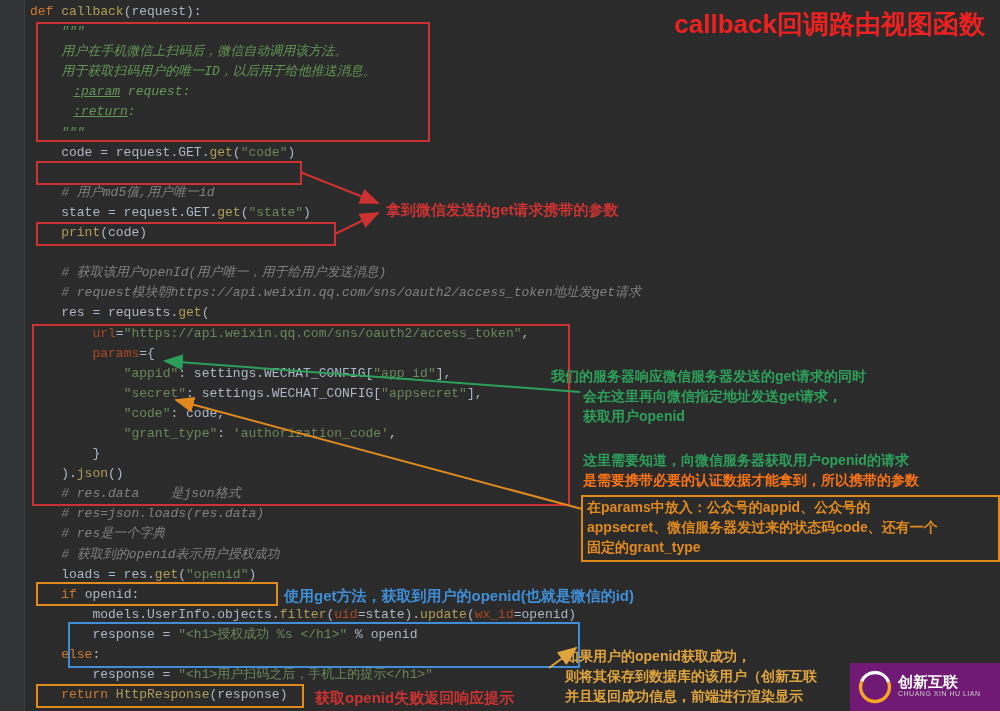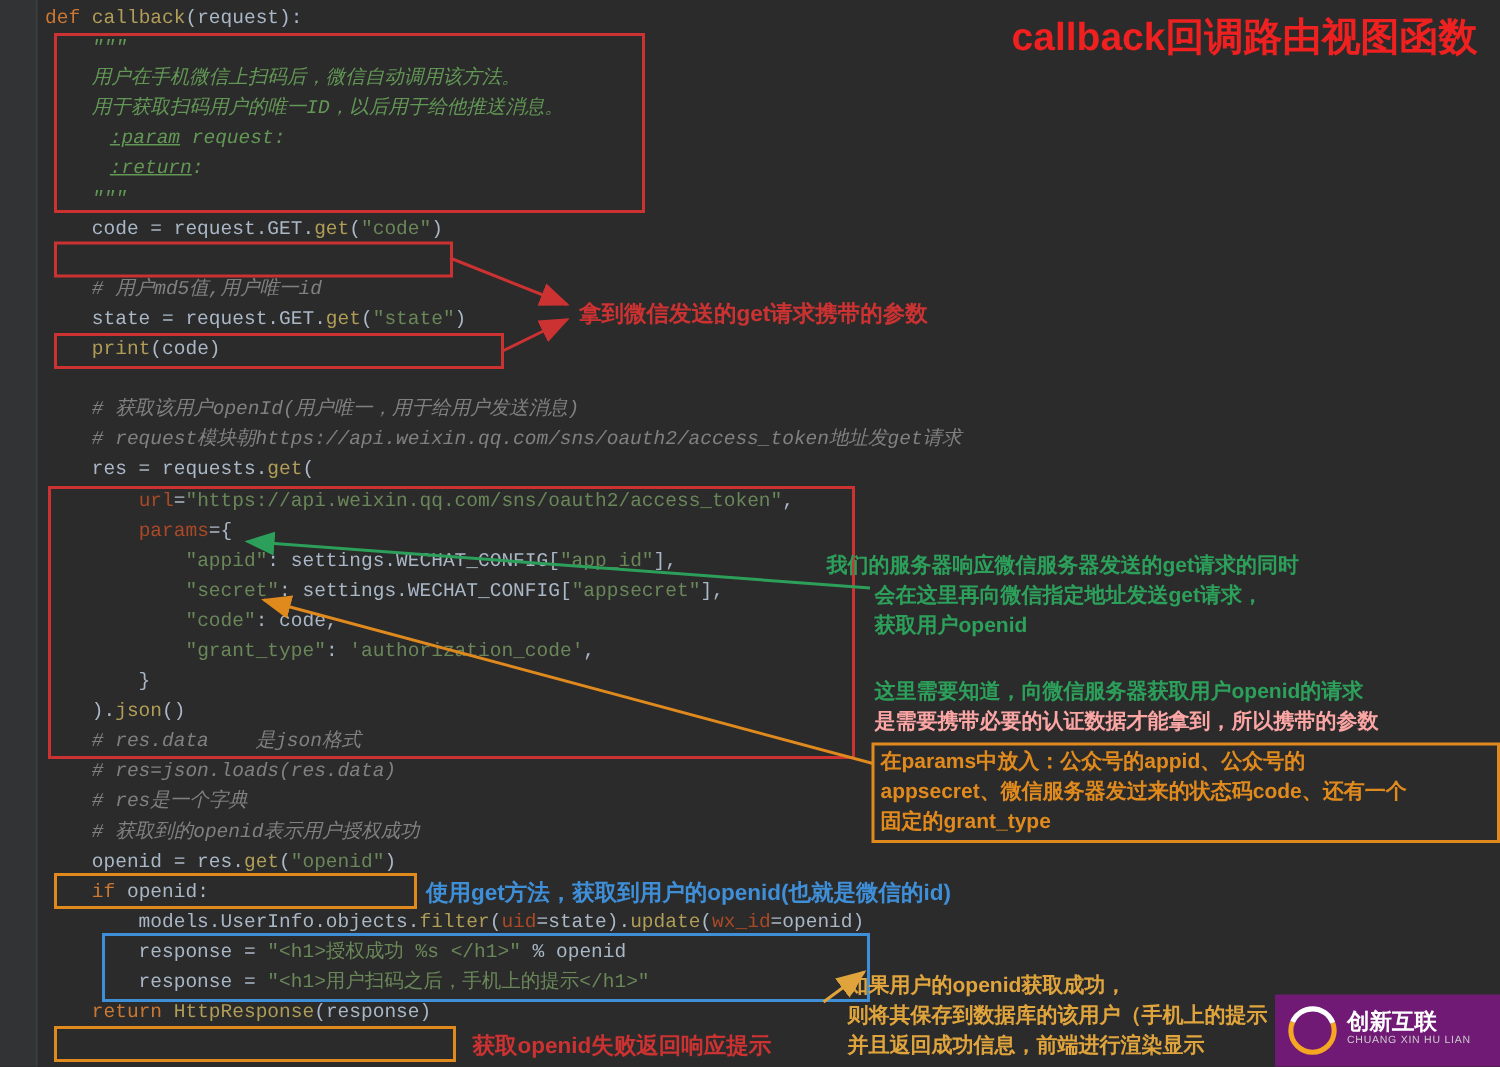--- a/index.html
+++ b/index.html
@@ -113,24 +113,25 @@
   <div class="line"><span>            </span><span class="str">"appid"</span><span>: settings.WECHAT_CONFIG[</span><span class="str">"app_id"</span><span>],</span></div>
   <div class="line"><span>            </span><span class="str">"secret"</span><span>: settings.WECHAT_CONFIG[</span><span class="str">"appsecret"</span><span>],</span></div>
   <div class="line"><span>            </span><span class="str">"code"</span><span>: code,</span></div>
   <div class="line"><span>            </span><span class="str">"grant_type"</span><span>: </span><span class="str">'authorization_code'</span><span>,</span></div>
   <div class="line">        }</div>
   <div class="line"><span>    ).</span><span class="fn">json</span><span>()</span></div>
   <div class="line cmt">    # res.data    是json格式</div>
   <div class="line cmt">    # res=json.loads(res.data)</div>
   <div class="line cmt">    # res是一个字典</div>
   <div class="line cmt">    # 获取到的openid表示用户授权成功</div>
-  <div class="line"><span>    openid = res.</span><span class="fn">get</span><span>(</span><span class="str">"openid"</span><span>)</span></div>
+  <div class="line"><span>    loads = res.</span><span class="fn">get</span><span>(</span><span class="str">"openid"</span><span>)</span></div>
   <div class="line"><span>    </span><span class="kw">if </span><span>openid:</span></div>
   <div class="line"><span>        models.UserInfo.objects.</span><span class="fn">filter</span><span>(</span><span class="param">uid</span><span>=state).</span><span class="fn">update</span><span>(</span><span class="param">wx_id</span><span>=openid)</span></div>
   <div class="line"><span>        response = </span><span class="str">"&lt;h1&gt;授权成功 %s &lt;/h1&gt;" </span><span>% openid</span></div>
+  <div class="line"><span>    </span><span class="kw">else</span><span>:</span></div>
   <div class="line"><span>        response = </span><span class="str">"&lt;h1&gt;用户扫码之后，手机上的提示&lt;/h1&gt;"</span></div>
   <div class="line"><span>    </span><span class="kw">return </span><span class="fn">HttpResponse</span><span>(response)</span></div>
 </div>
 
 <div class="anno title-anno">callback回调路由视图函数</div>
 
 <div class="box r-red" style="left:36px; top:22px;  width:390px; height:116px;"></div>
 <div class="box r-red" style="left:36px; top:161px; width:262px; height:20px;"></div>
 <div class="box r-red" style="left:36px; top:222px; width:296px; height:20px;"></div>
 <div class="box r-red" style="left:32px; top:324px; width:534px; height:178px;"></div>
@@ -161,32 +162,32 @@
   <line x1="549" y1="668" x2="576" y2="648" stroke="#e0a43c" stroke-width="2" marker-end="url(#ah-orange2)"></line>
 </svg>
 
 <div class="anno" style="left:386px; top:198px; color:#cc3232;">拿到微信发送的get请求携带的参数</div>
 
 <div class="anno" style="left:551px; top:366px; color:#2ca05a; font-size:14px;">我们的服务器响应微信服务器发送的get请求的同时</div>
 <div class="anno" style="left:583px; top:386px; color:#2ca05a; font-size:14px;">会在这里再向微信指定地址发送get请求，</div>
 <div class="anno" style="left:583px; top:406px; color:#2ca05a; font-size:14px;">获取用户openid</div>
 
 <div class="anno" style="left:583px; top:450px; color:#2ca05a; font-size:14px;">这里需要知道，向微信服务器获取用户openid的请求</div>
-<div class="anno" style="left:583px; top:470px; color:#fca5a5; font-size:14px;">是需要携带必要的认证数据才能拿到，所以携带的参数</div>
+<div class="anno" style="left:583px; top:470px; color:#f97316; font-size:14px;">是需要携带必要的认证数据才能拿到，所以携带的参数</div>
 
 <div class="anno" style="left:587px; top:497px; color:#e08a1e; font-size:14px;">在params中放入：公众号的appid、公众号的</div>
 <div class="anno" style="left:587px; top:517px; color:#e08a1e; font-size:14px;">appsecret、微信服务器发过来的状态码code、还有一个</div>
 <div class="anno" style="left:587px; top:537px; color:#e08a1e; font-size:14px;">固定的grant_type</div>
 
 <div class="anno" style="left:284px; top:584px; color:#3f8fd8;">使用get方法，获取到用户的openid(也就是微信的id)</div>
 
 <div class="anno" style="left:315px; top:686px; color:#cc3232;">获取openid失败返回响应提示</div>
 
 <div class="anno" style="left:565px; top:646px; color:#e0a43c; font-size:14px;">如果用户的openid获取成功，</div>
-<div class="anno" style="left:565px; top:666px; color:#e0a43c; font-size:14px;">则将其保存到数据库的该用户（手机上的提示</div>
+<div class="anno" style="left:565px; top:666px; color:#e0a43c; font-size:14px;">则将其保存到数据库的该用户（创新互联</div>
 <div class="anno" style="left:565px; top:686px; color:#e0a43c; font-size:14px;">并且返回成功信息，前端进行渲染显示</div>
 
 <div class="logo">
   <div class="logo-icon">
     <svg viewBox="0 0 40 40" width="34" height="34">
       <circle cx="20" cy="20" r="17" fill="none" stroke="#f5a623" stroke-width="4" stroke-dasharray="60 40"></circle>
       <circle cx="20" cy="20" r="17" fill="none" stroke="#fff" stroke-width="4" stroke-dasharray="40 60" stroke-dashoffset="-60"></circle>
     </svg>
   </div>
   <div>

